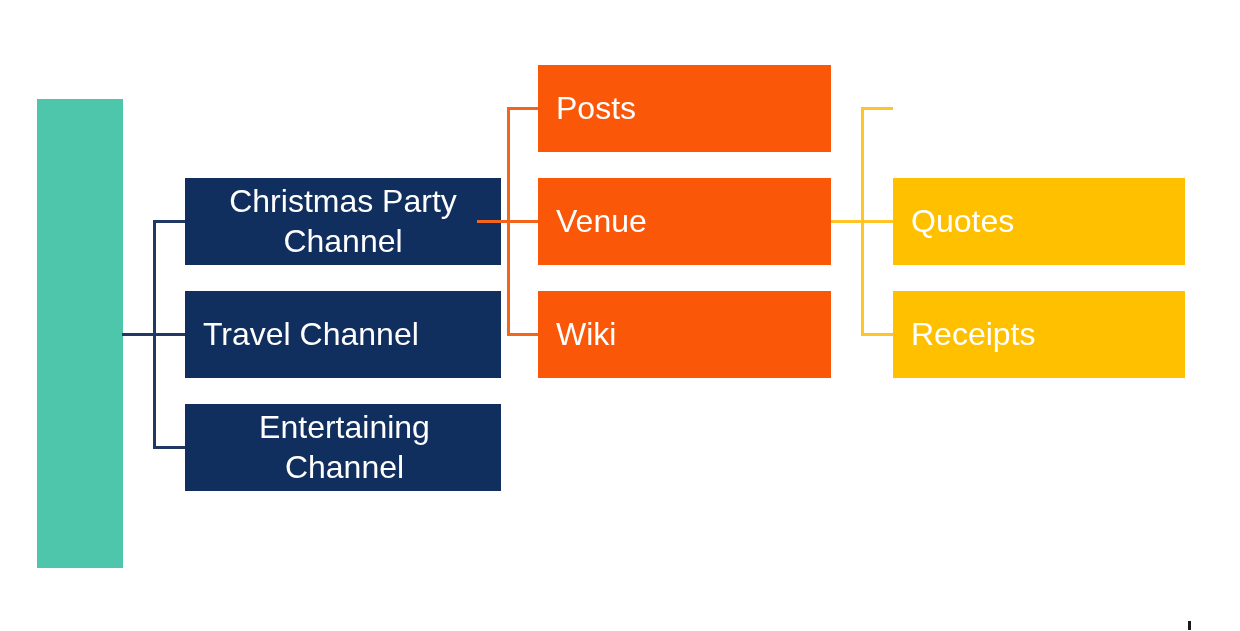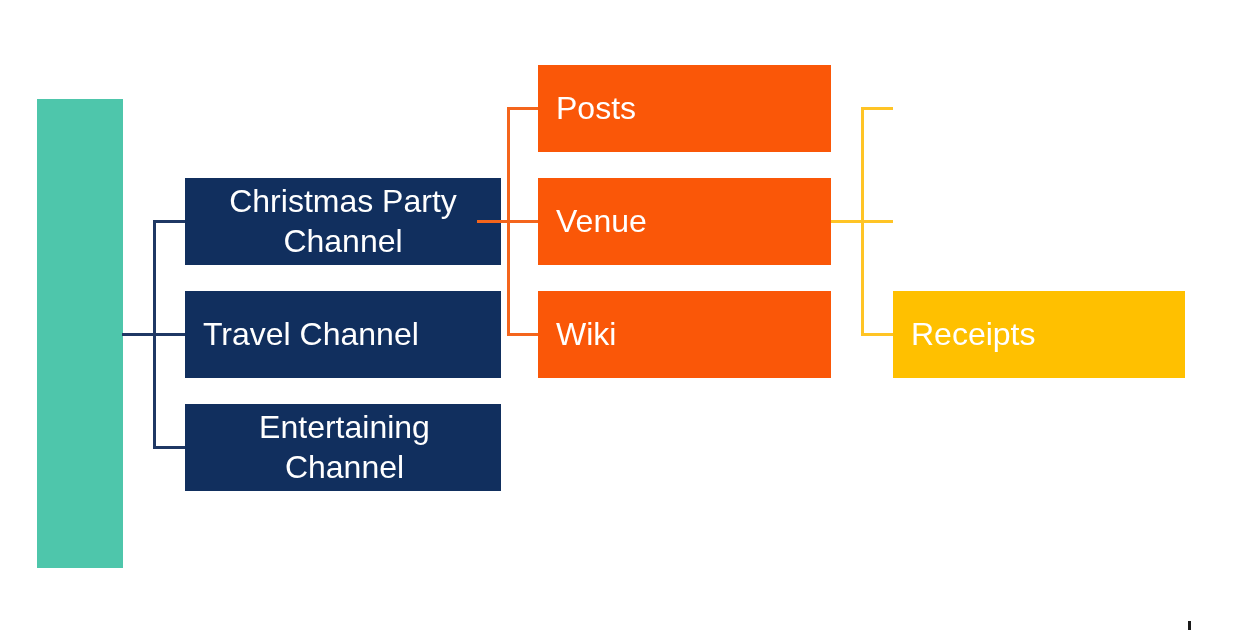--- a/index.html
+++ b/index.html
@@ -79,20 +79,23 @@
   <div class="node orange row-a">
     <span>Posts</span>
   </div>
   <div class="node orange row-b">
     <span>Venue</span>
   </div>
   <div class="node orange row-c">
     <span>Wiki</span>
   </div>
 
+  <div class="node gold row-b">
+    <span>Quotes</span>
+  </div>
   <div class="node gold row-c">
     <span>Receipts</span>
   </div>
 
   <div class="line l-navy" style="left:122px; top:333px; width:63px; height:3px;"></div>
   <div class="line l-navy" style="left:153px; top:220px; width:3px; height:229px;"></div>
   <div class="line l-navy" style="left:153px; top:220px; width:32px; height:3px;"></div>
   <div class="line l-navy" style="left:153px; top:446px; width:32px; height:3px;"></div>
 
   <div class="line l-orange" style="left:477px; top:220px; width:61px; height:3px;"></div>

